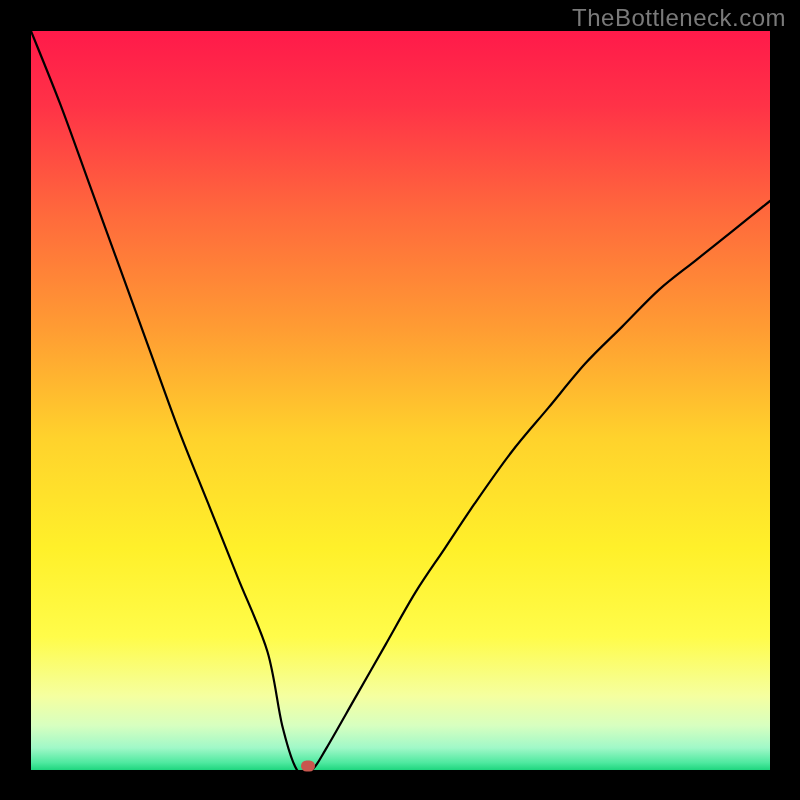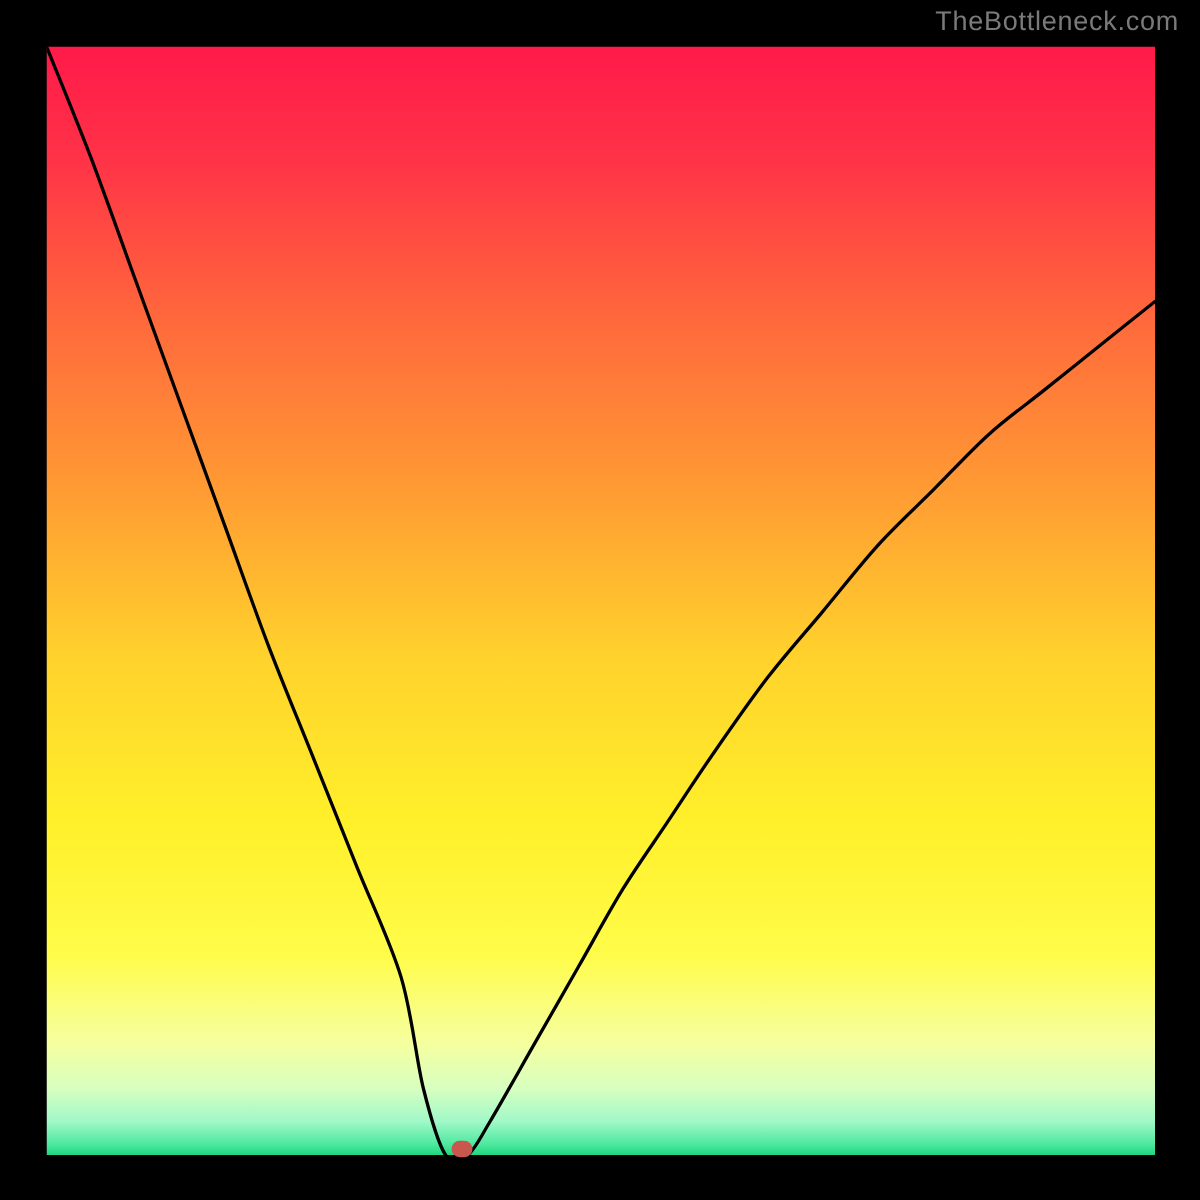--- a/index.html
+++ b/index.html
@@ -15,21 +15,21 @@
     position: relative;
     width: 800px;
     height: 800px;
     background: #000;
   }
   .watermark {
     position: absolute;
     top: 4px;
     right: 14px;
     color: #7a7a7a;
-    font-size: 18px;
+    font-size: 24px;
     letter-spacing: 0.5px;
     font-weight: 500;
     z-index: 10;
   }
   .plot-area {
     position: absolute;
     box-sizing: border-box;
   }
   .gradient {
     position: absolute;

